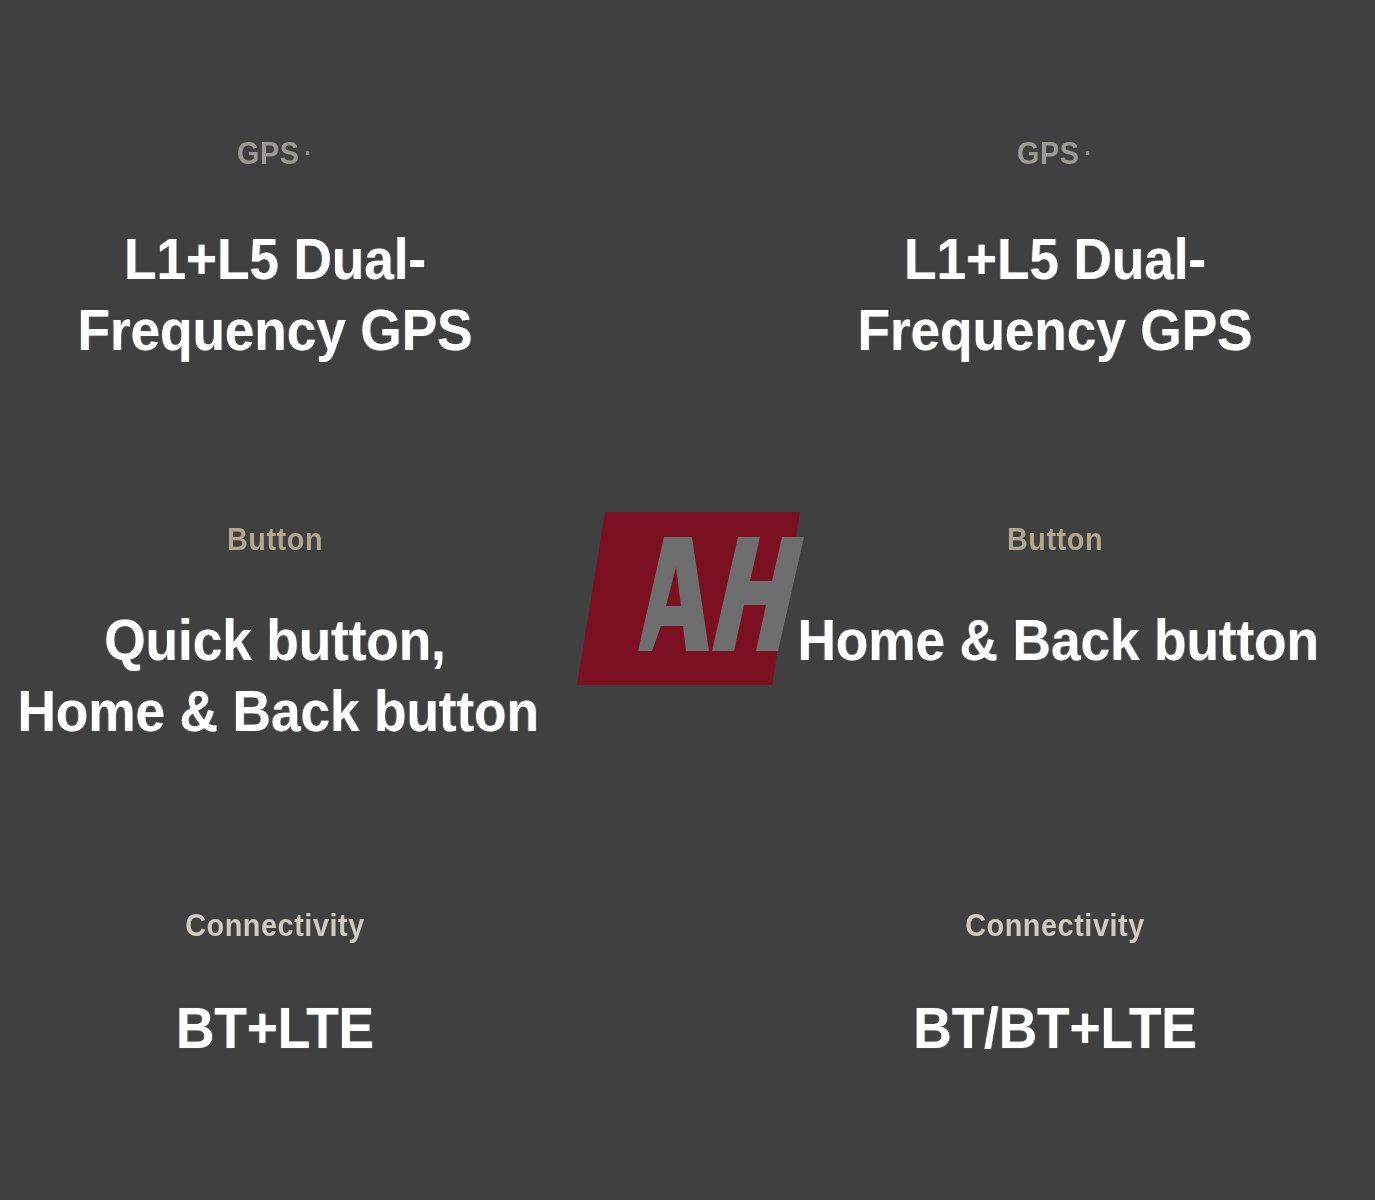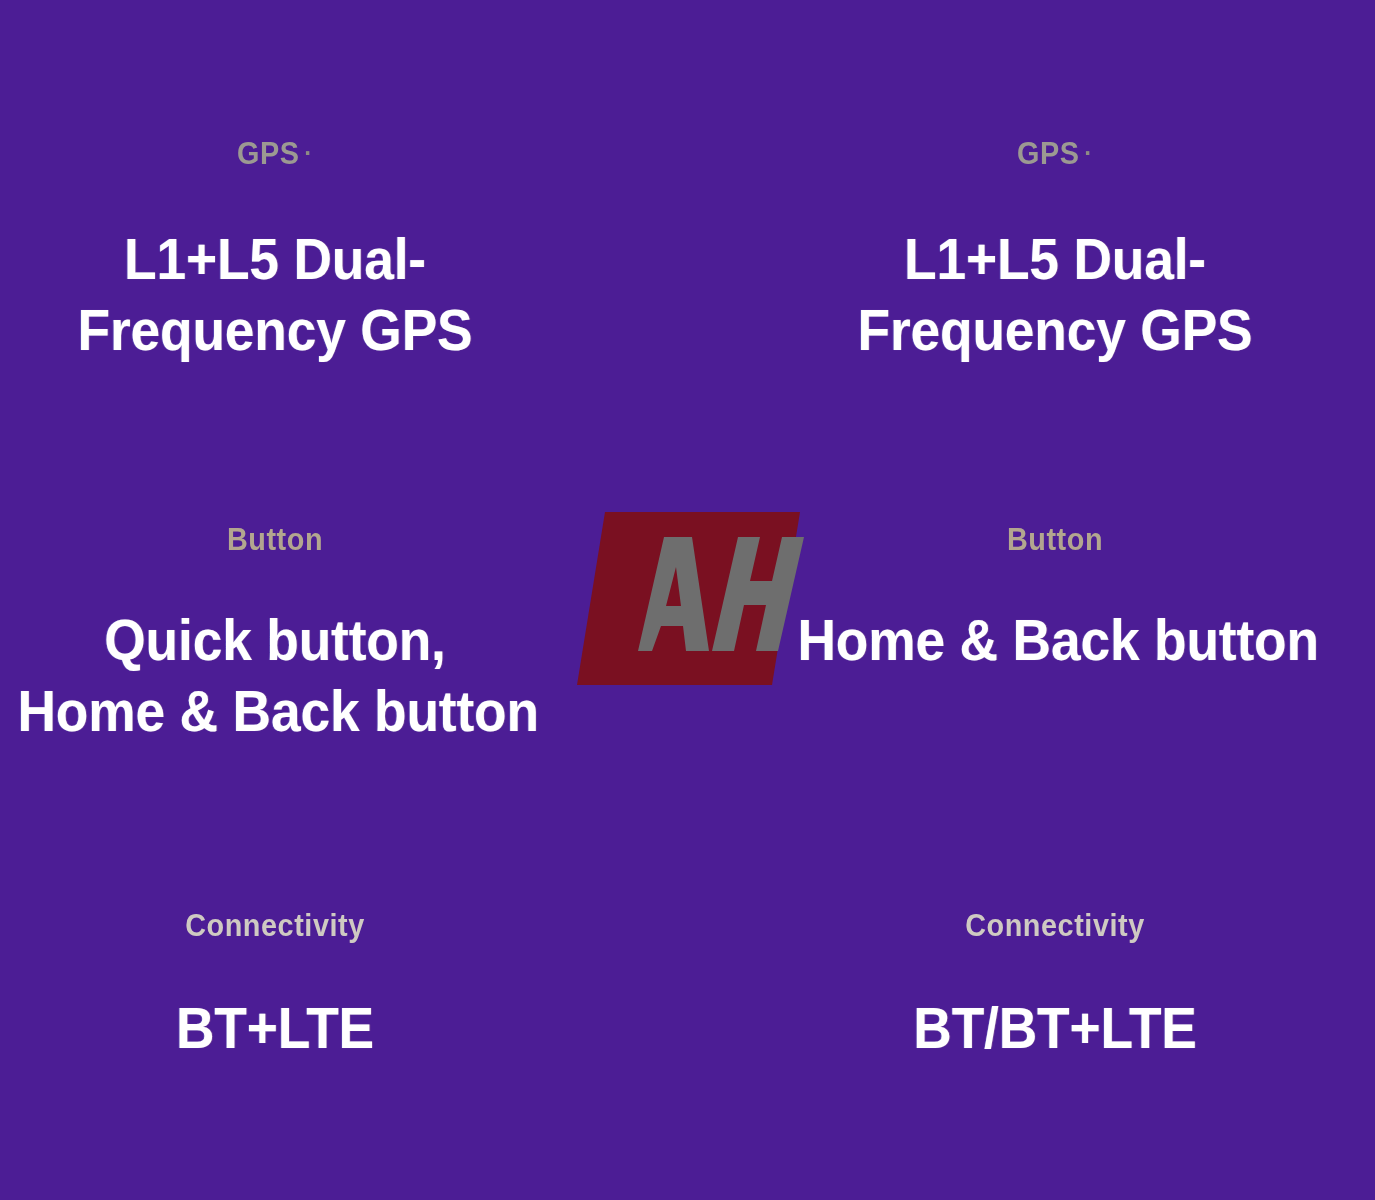--- a/index.html
+++ b/index.html
@@ -92,21 +92,21 @@
   .fringe {
     text-shadow:
       -1px 0 0 rgba(120,190,255,0.20),
        1px 0 0 rgba(255,200,140,0.16),
        0 0 1px rgba(255,255,255,0.25);
   }
 </style>
 </head>
 <body>
 
-<div id="stage" style="background: #4c1d95;">
+<div id="stage" style="background: #404040;">
 
   <div class="col col-left row-gps">
     <div class="spec-label tone-gps" style="color: rgb(156, 153, 146);">
       <span>GPS</span><span class="dot-suffix">·</span>
     </div>
     <div class="spec-value value-gps fringe" style="color: rgb(255, 255, 255);">
       <span class="ln">L1+L5 Dual-</span>
       <span class="ln">Frequency GPS</span>
     </div>
   </div>

